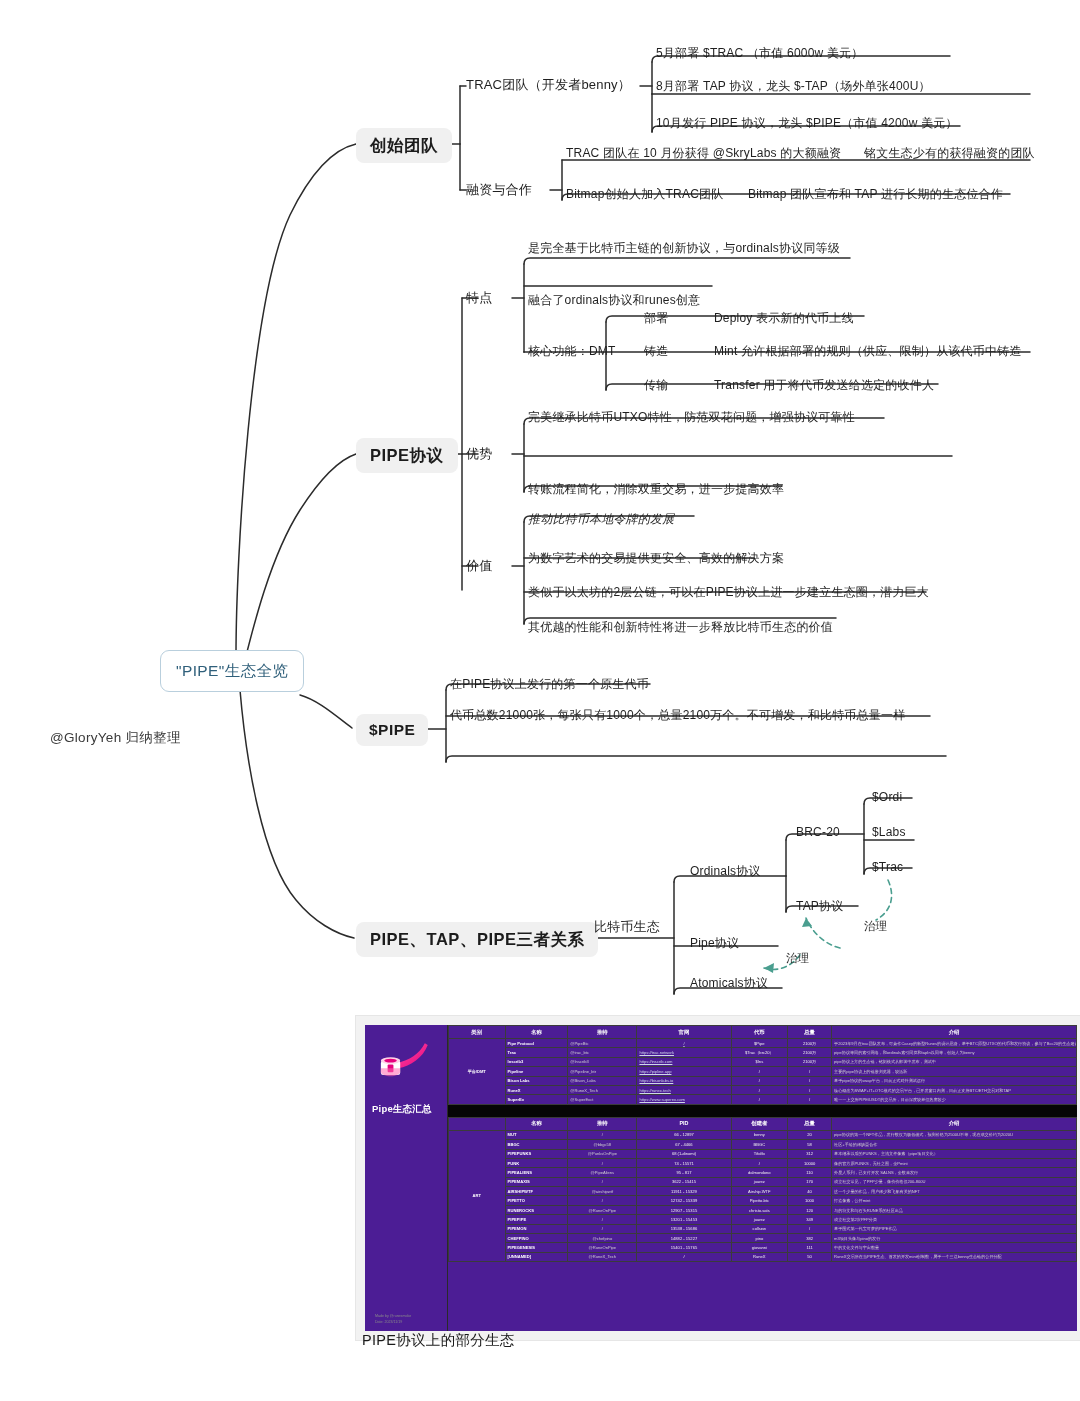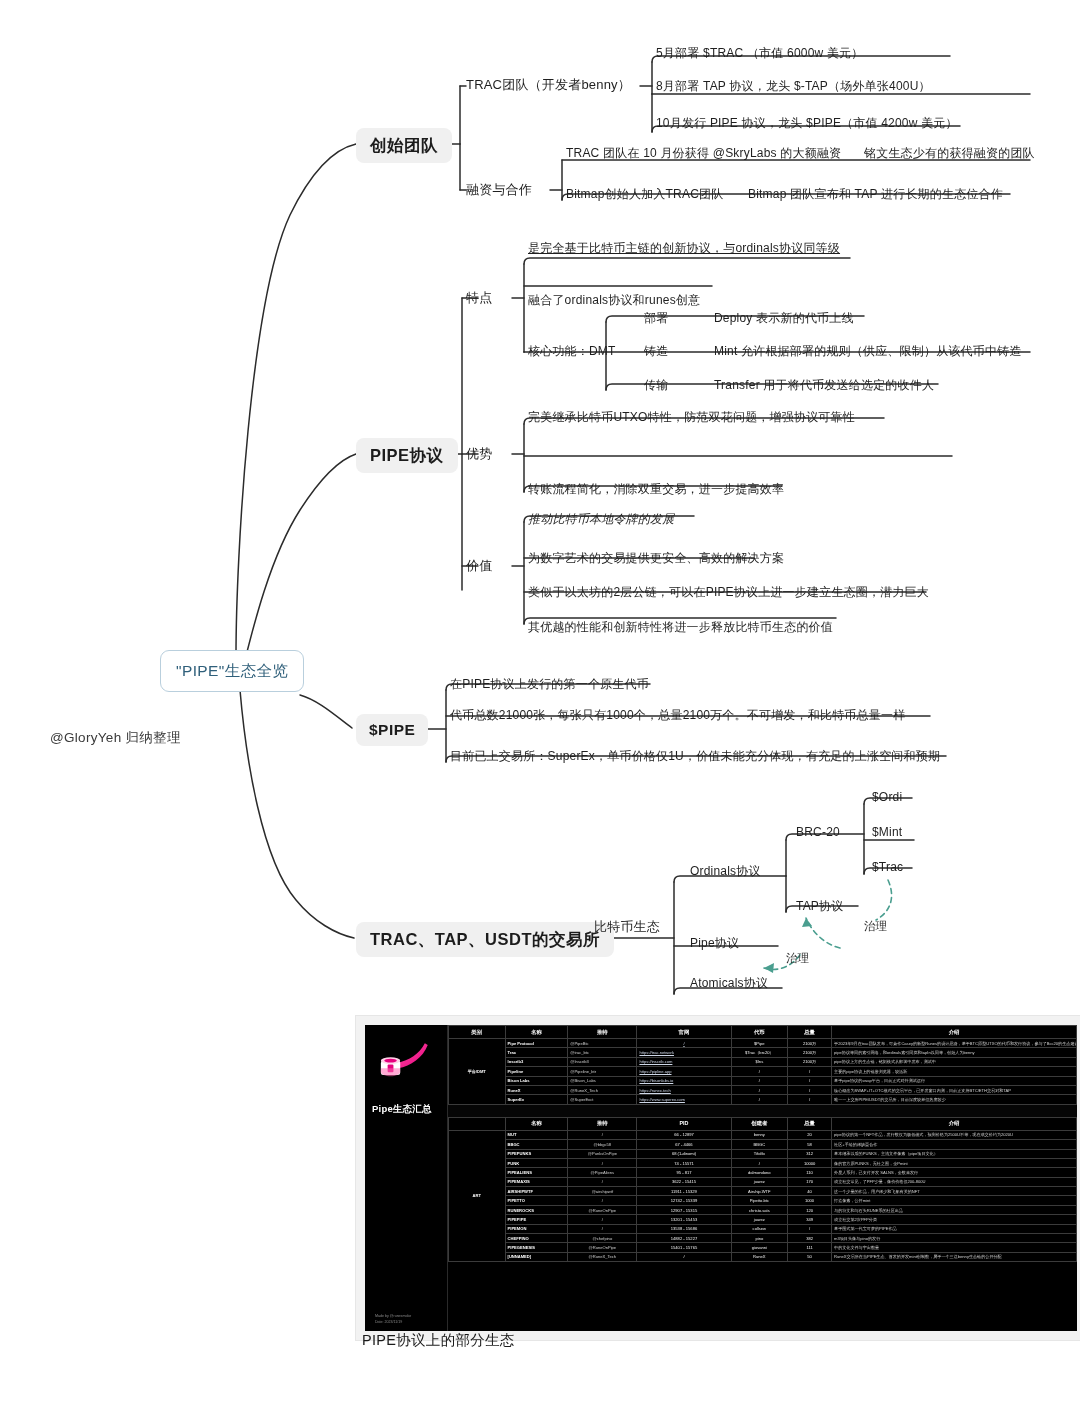--- a/index.html
+++ b/index.html
@@ -66,21 +66,21 @@
     color:#2f2f2f;
   }
   
   .imgcard{
     position:absolute;
     background:#f2f2f2;
     padding:9px;
     box-shadow:0 0 0 1px #e6e6e6;
   }
   .imgcard .dark{
-    background:#000000;
+    background:#4c1d95;
     display:flex;
     width:100%;
     height:100%;
     box-sizing:border-box;
   }
   .brandcol{
     width:82px;
     flex:0 0 82px;
     position:relative;
     border-right:1px solid #2a2a2a;
@@ -305,21 +305,21 @@
   <div class="node lbl l2" style="left:466px; top:291px;">
     <span>特点</span>
   </div>
   <div class="node lbl l2" style="left:466px; top:447px;">
     <span>优势</span>
   </div>
   <div class="node lbl l2" style="left:466px; top:559px;">
     <span>价值</span>
   </div>
 
-  <div class="node lbl l3" style="left:528px; top:242px;text-decoration:underline;">
+  <div class="node lbl l3" style="left:528px; top:242px;">
     <span>是完全基于比特币主链的创新协议，与ordinals协议同等级</span>
   </div>
   <div class="node lbl l3" style="left:528px; top:294px;">
     <span>融合了ordinals协议和runes创意</span>
   </div>
   <div class="node lbl l3" style="left:528px; top:345px;text-align:right;">
     <span>核心功能：DMT</span>
   </div>
 
   <div class="node lbl l3" style="left:644px; top:312px;">
@@ -364,26 +364,23 @@
   <div class="node pill small" style="left:356px; top:714px;">
     <span>$PIPE</span>
   </div>
 
   <div class="node lbl l3" style="left:450px; top:678px;">
     <span>在PIPE协议上发行的第一个原生代币</span>
   </div>
   <div class="node lbl l3" style="left:450px; top:709px;">
     <span>代币总数21000张，每张只有1000个，总量2100万个。不可增发，和比特币总量一样</span>
   </div>
-  <div class="node lbl l3" style="left:450px; top:750px;">
-    <span>目前已上交易所：SuperEx，单币价格仅1U，价值未能充分体现，有充足的上涨空间和预期</span>
-  </div>
 
   <div class="node pill" style="left:356px; top:922px;">
-    <span>TRAC、TAP、USDT的交易所</span>
+    <span>PIPE、TAP、PIPE三者关系</span>
   </div>
 
   <div class="node lbl l2" style="left:594px; top:920px;">
     <span>比特币生态</span>
   </div>
 
   <div class="node lbl l3" style="left:690px; top:865px;">
     <span>Ordinals协议</span>
   </div>
   <div class="node lbl l3" style="left:690px; top:937px;">
@@ -397,21 +394,21 @@
     <span>BRC-20</span>
   </div>
   <div class="node lbl l3" style="left:796px; top:900px;">
     <span>TAP协议</span>
   </div>
 
   <div class="node lbl l3" style="left:872px; top:791px;">
     <span>$Ordi</span>
   </div>
   <div class="node lbl l3" style="left:872px; top:826px;">
-    <span>$Mint</span>
+    <span>$Labs</span>
   </div>
   <div class="node lbl l3" style="left:872px; top:861px;">
     <span>$Trac</span>
   </div>
 
   <div class="node gov" style="left:864px; top:920px;">
     <span>治理</span>
   </div>
   <div class="node gov" style="left:786px; top:952px;">
     <span>治理</span>

